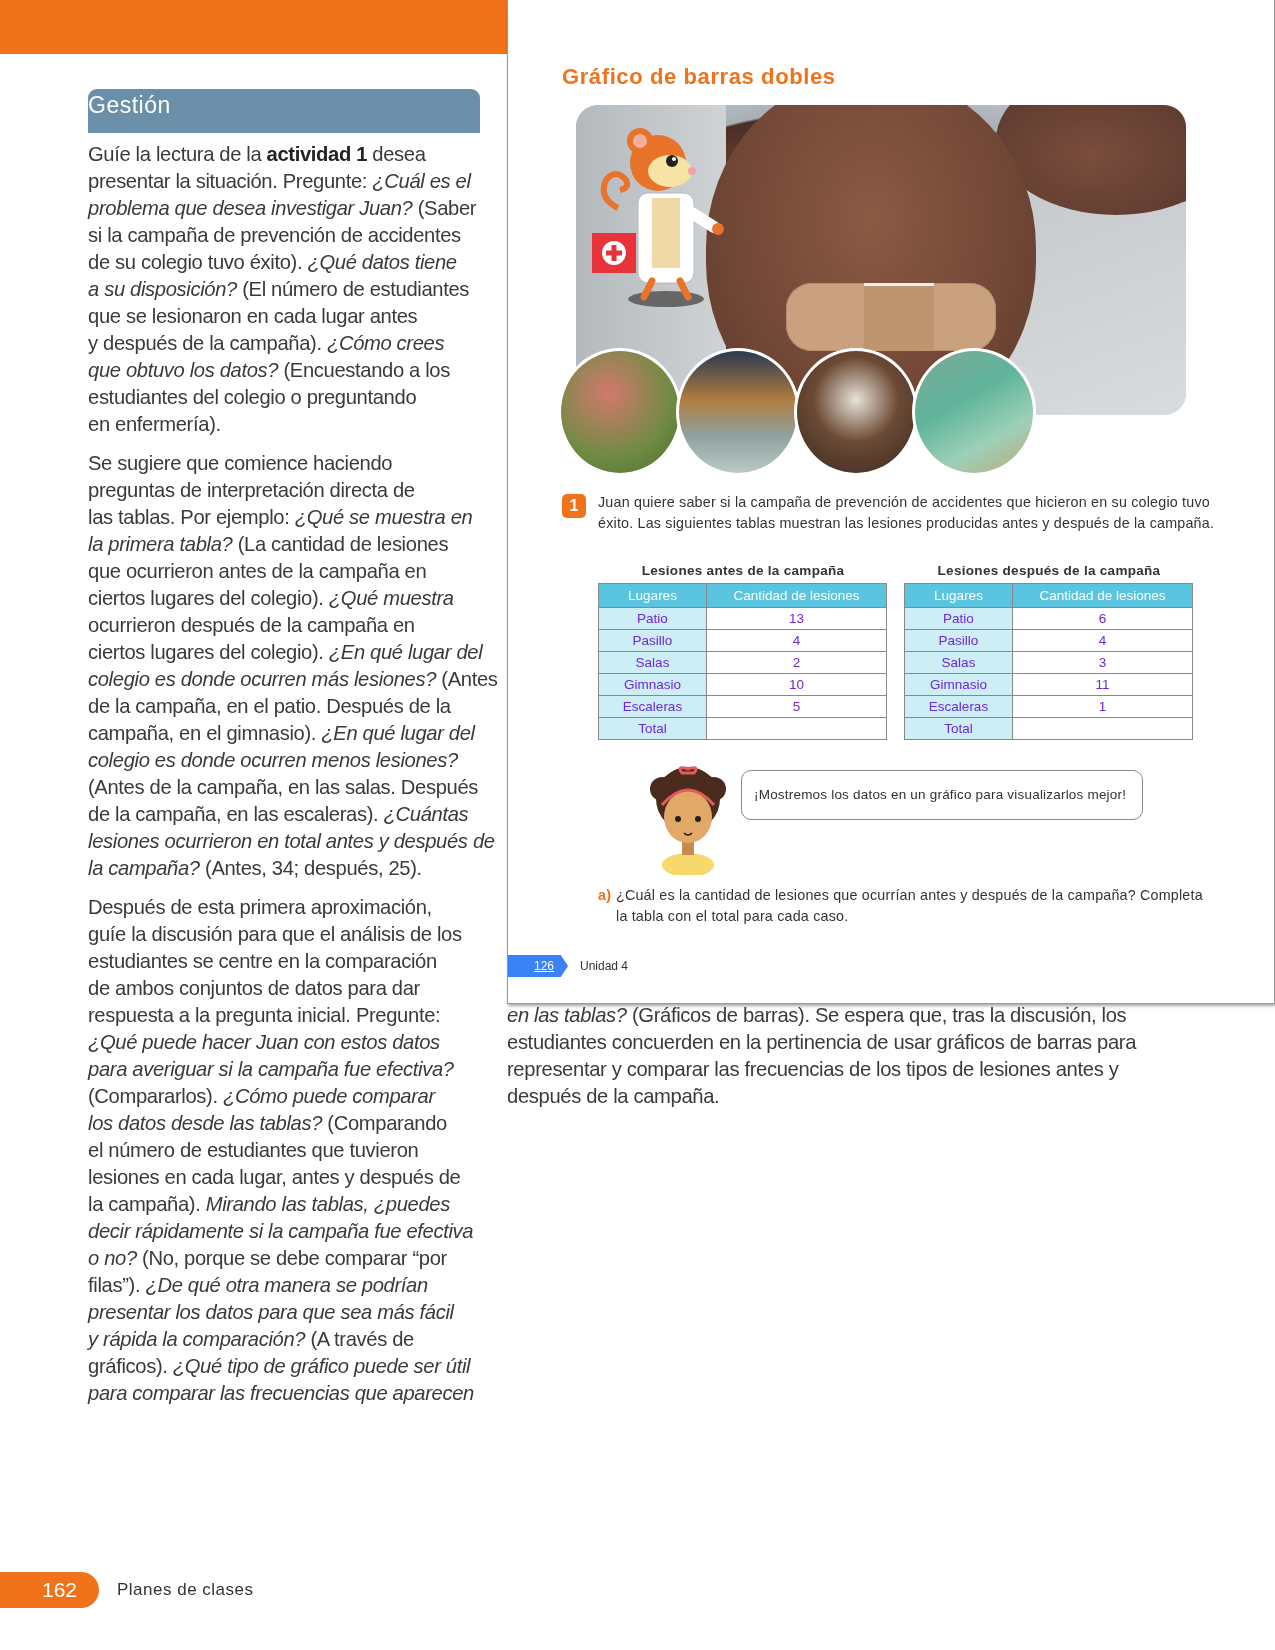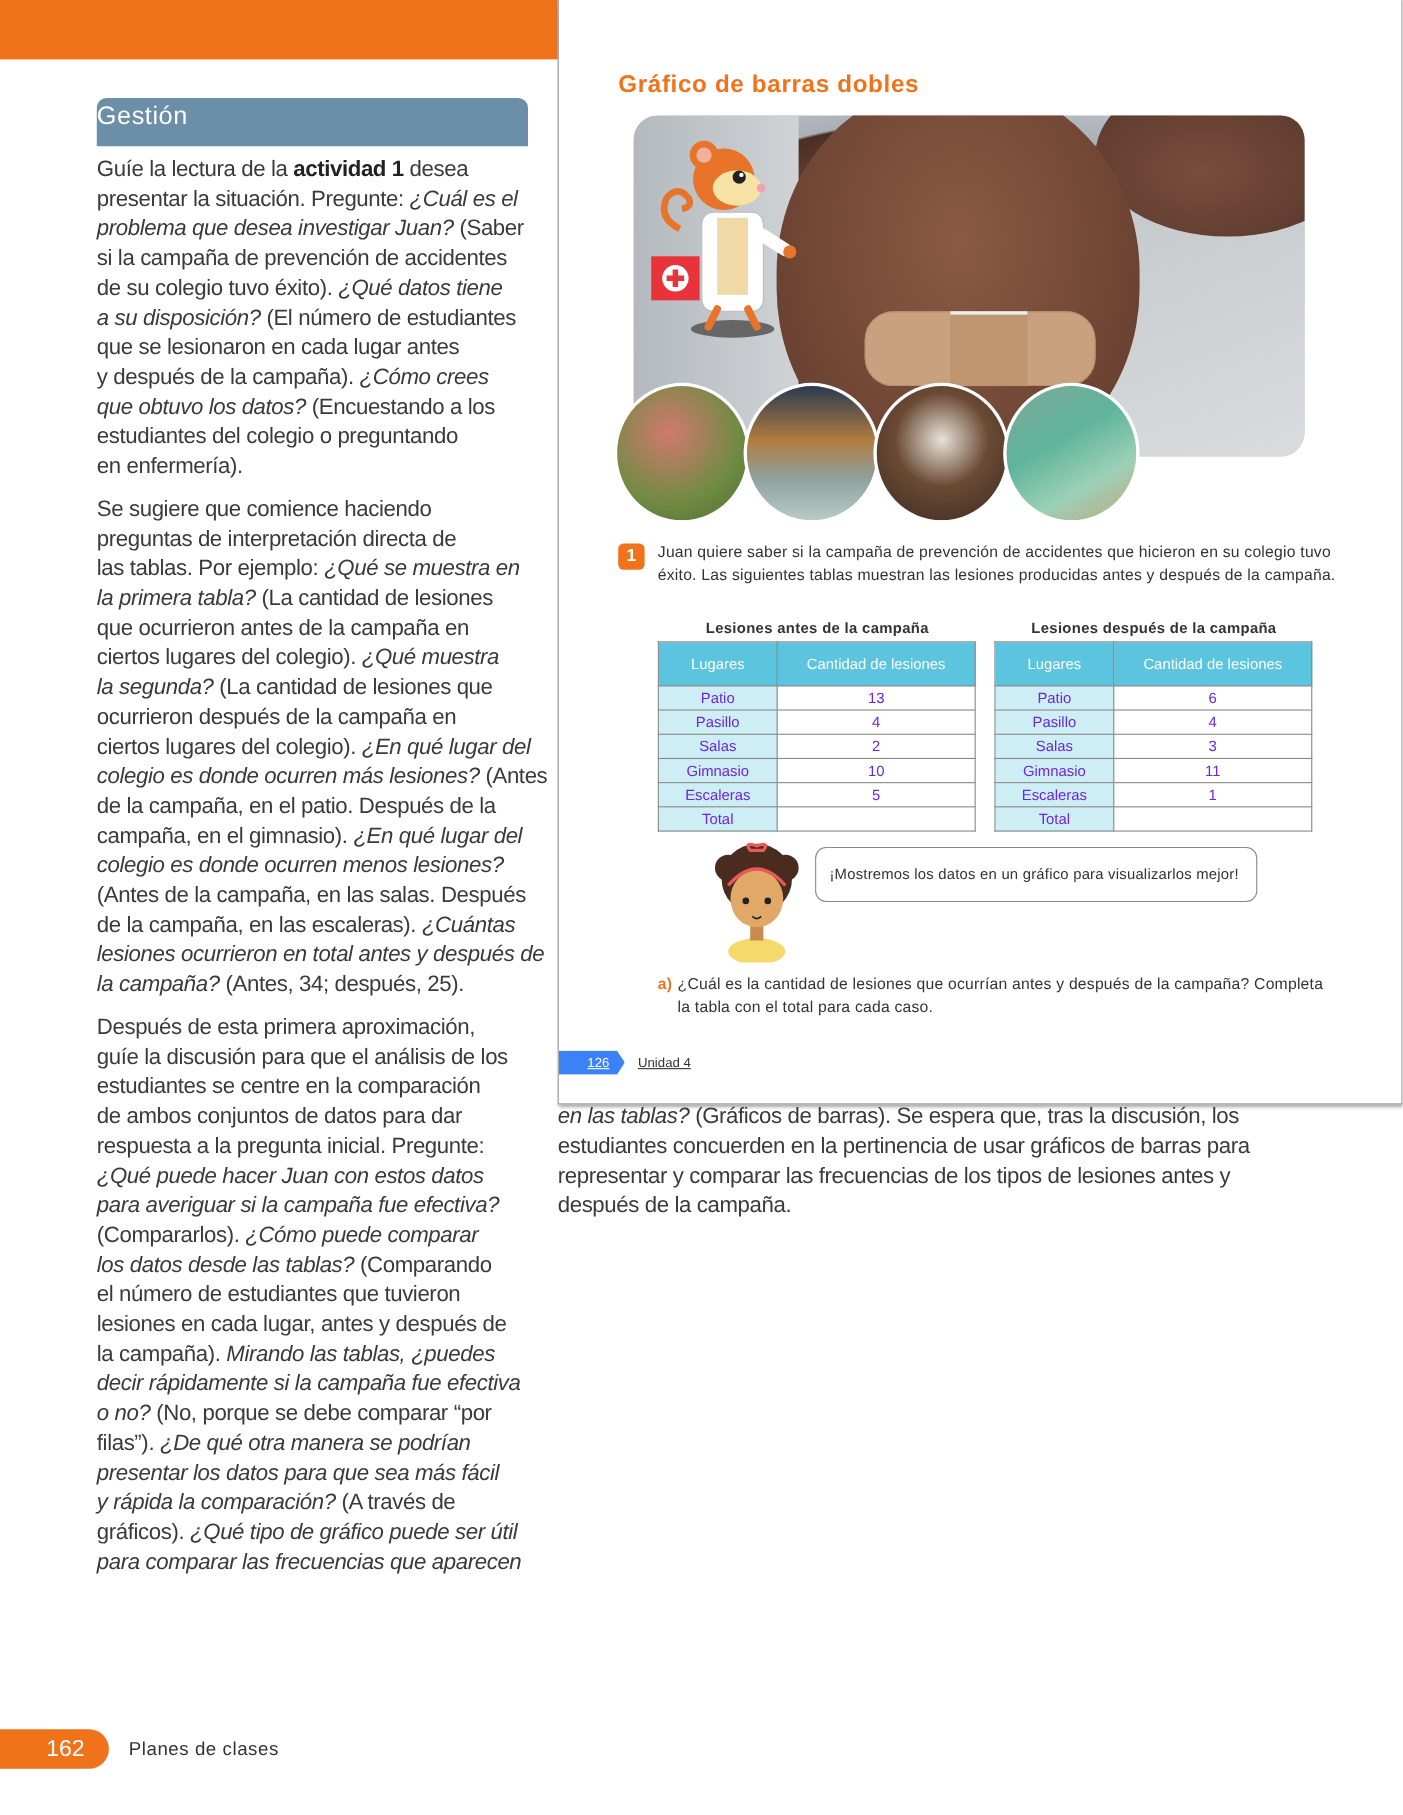--- a/index.html
+++ b/index.html
@@ -47,36 +47,36 @@
 
   .act-num { position: absolute; left: 54px; top: 494px; width: 24px; height: 24px; background: #f0731c; border-radius: 5px;
     color: #fff; font-size: 16px; text-align: center; line-height: 24px; font-weight: bold; }
   .act-text { position: absolute; left: 90px; top: 492px; width: 620px; font-size: 14.3px; line-height: 21px; color: #333; letter-spacing: 0.2px; }
 
   .tbl-wrap { position: absolute; top: 563px; width: 290px; }
   .tbl-wrap.t1 { left: 90px; }
   .tbl-wrap.t2 { left: 396px; }
   .tbl-title { text-align: center; font-size: 13.5px; font-weight: bold; color: #333; margin-bottom: 5px; letter-spacing: 0.3px; }
   table { border-collapse: collapse; width: 289px; font-size: 13.5px; }
-  th { background: #5bc5df; color: #fff; font-weight: normal; height: 40px; border: 1px solid #888; }
+  th { background: #5bc5df; color: #fff; font-weight: normal; height: 24px; border: 1px solid #888; }
   td { height: 22px; border: 1px solid #888; text-align: center; color: #6d28d9; }
   td.lugar { background: #cdeef4; width: 108px; }
   td.val { background: #fff; }
 
   .girl { position: absolute; left: 140px; top: 765px; width: 80px; height: 110px; }
   .bubble { position: absolute; left: 233px; top: 770px; width: 402px; height: 50px; border: 1px solid #888; border-radius: 10px;
     font-size: 13.5px; line-height: 48px; padding-left: 12px; color: #333; letter-spacing: 0.2px; }
 
   .qa { position: absolute; left: 90px; top: 885px; width: 620px; font-size: 14.3px; line-height: 21px; color: #333; letter-spacing: 0.2px; }
   .qa-letter { position: absolute; left: 0; top: 0; color: #f0731c; font-weight: bold; }
   .qa-text { margin-left: 18px; }
 
   .sp-footer-num { position: absolute; left: 0; top: 955px; width: 60px; height: 22px; background: #3b82f6;
     clip-path: polygon(0 0, 88% 0, 100% 50%, 88% 100%, 0 100%); color: #fff; font-size: 12px; line-height: 22px; text-align: right; padding-right: 14px; text-decoration: underline; }
-  .sp-footer-unit { position: absolute; left: 72px; top: 955px; font-size: 12px; line-height: 22px; color: #333; text-decoration: underline; }
+  .sp-footer-unit { position: absolute; left: 72px; top: 955px; font-size: 12px; line-height: 22px; color: #333; }
 
   .right-text { position: absolute; left: 507px; top: 1002px; width: 640px; font-size: 20.2px; line-height: 27px; color: #3a3a3a; letter-spacing: -0.35px; }
 
   .footer-num { position: absolute; left: 0; top: 1572px; width: 99px; height: 36px; background: #f0731c;
     border-radius: 0 18px 18px 0; color: #fff; font-size: 21px; line-height: 36px; text-align: right; padding-right: 22px; }
   .footer-label { position: absolute; left: 117px; top: 1572px; font-size: 17px; line-height: 36px; color: #333; letter-spacing: 0.5px; }
 </style>
 </head>
 <body>
 
@@ -99,21 +99,20 @@
     <span class="ln">en enfermería).</span>
   </div>
 
   <div class="para">
     <span class="ln">Se sugiere que comience haciendo</span>
     <span class="ln">preguntas de interpretación directa de</span>
     <span class="ln"><span>las tablas. Por ejemplo: </span><em>¿Qué se muestra en</em></span>
     <span class="ln"><em>la primera tabla?</em><span> (La cantidad de lesiones</span></span>
     <span class="ln">que ocurrieron antes de la campaña en</span>
     <span class="ln"><span>ciertos lugares del colegio). </span><em>¿Qué muestra</em></span>
-    <span class="ln"><em>la segunda?</em><span> (La cantidad de lesiones que</span></span>
     <span class="ln">ocurrieron después de la campaña en</span>
     <span class="ln"><span>ciertos lugares del colegio). </span><em>¿En qué lugar del</em></span>
     <span class="ln"><em>colegio es donde ocurren más lesiones?</em><span> (Antes</span></span>
     <span class="ln">de la campaña, en el patio. Después de la</span>
     <span class="ln"><span>campaña, en el gimnasio). </span><em>¿En qué lugar del</em></span>
     <span class="ln"><em>colegio es donde ocurren menos lesiones?</em></span>
     <span class="ln">(Antes de la campaña, en las salas. Después</span>
     <span class="ln"><span>de la campaña, en las escaleras). </span><em>¿Cuántas</em></span>
     <span class="ln"><em>lesiones ocurrieron en total antes y después de</em></span>
     <span class="ln"><em>la campaña?</em><span> (Antes, 34; después, 25).</span></span>

